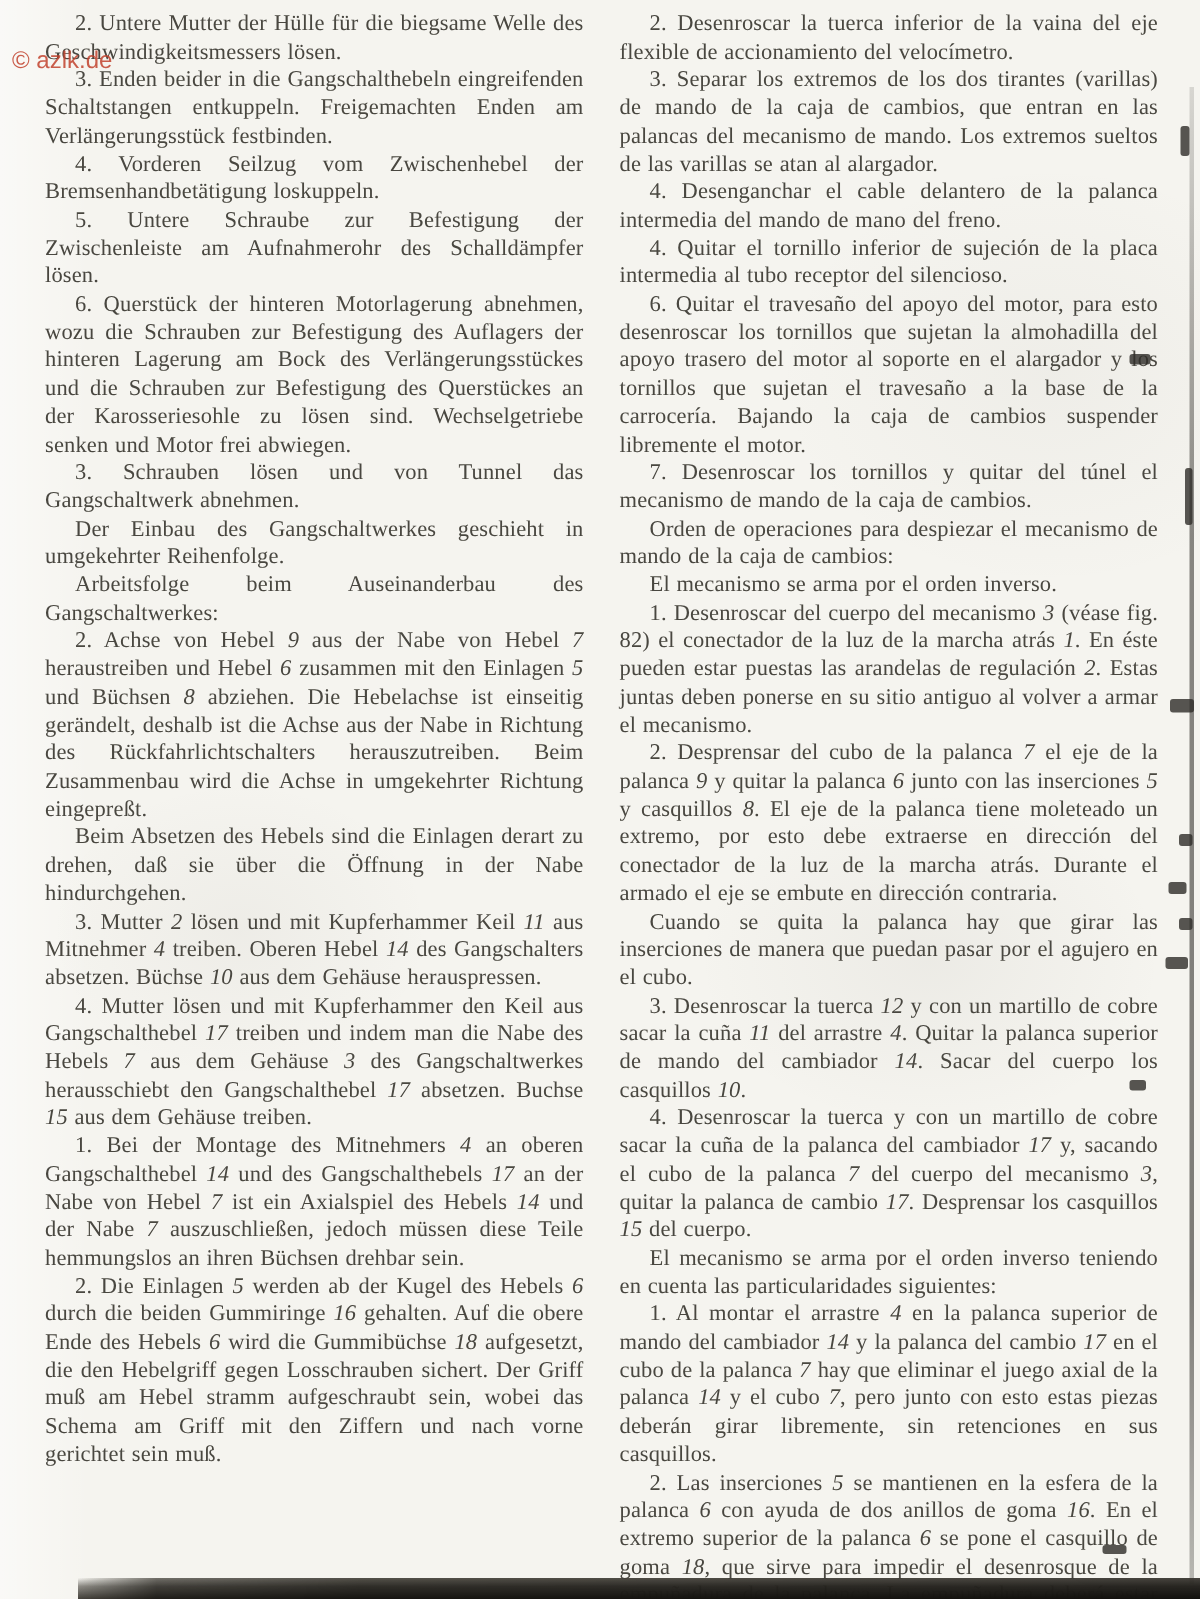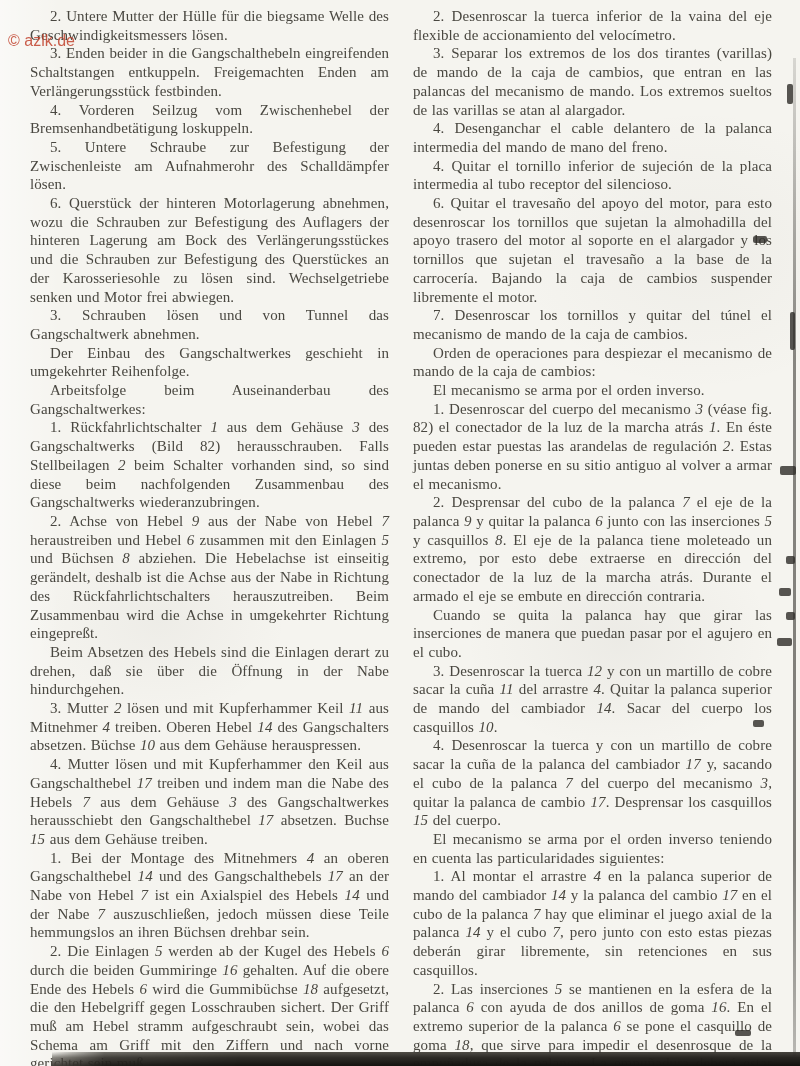--- a/index.html
+++ b/index.html
@@ -67,21 +67,20 @@
   <div class="columns">
     <div class="col" lang="de">
         <p>2. Untere Mutter der Hülle für die biegsame Welle des Geschwindigkeitsmessers lösen.</p>
         <p>3. Enden beider in die Gangschalthebeln eingreifenden Schaltstangen entkuppeln. Freigemachten Enden am Verlängerungsstück festbinden.</p>
         <p>4. Vorderen Seilzug vom Zwischenhebel der Bremsenhandbetätigung loskuppeln.</p>
         <p>5. Untere Schraube zur Befestigung der Zwischenleiste am Aufnahmerohr des Schalldämpfer lösen.</p>
         <p>6. Querstück der hinteren Motorlagerung abnehmen, wozu die Schrauben zur Befestigung des Auflagers der hinteren Lagerung am Bock des Verlängerungsstückes und die Schrauben zur Befestigung des Querstückes an der Karosseriesohle zu lösen sind. Wechselgetriebe senken und Motor frei abwiegen.</p>
         <p>3. Schrauben lösen und von Tunnel das Gangschaltwerk abnehmen.</p>
         <p>Der Einbau des Gangschaltwerkes geschieht in umgekehrter Reihenfolge.</p>
         <p>Arbeitsfolge beim Auseinanderbau des Gangschaltwerkes:</p>
-        <p>1. Rückfahrlichtschalter <i>1</i> aus dem Gehäuse <i>3</i> des Gangschaltwerks (Bild 82) herausschrauben. Falls Stellbeilagen <i>2</i> beim Schalter vorhanden sind, so sind diese beim nachfolgenden Zusammenbau des Gangschaltwerks wiederanzubringen.</p>
         <p>2. Achse von Hebel <i>9</i> aus der Nabe von Hebel <i>7</i> heraustreiben und Hebel <i>6</i> zusammen mit den Einlagen <i>5</i> und Büchsen <i>8</i> abziehen. Die Hebelachse ist einseitig gerändelt, deshalb ist die Achse aus der Nabe in Richtung des Rückfahrlichtschalters herauszutreiben. Beim Zusammenbau wird die Achse in umgekehrter Richtung eingepreßt.</p>
         <p>Beim Absetzen des Hebels sind die Einlagen derart zu drehen, daß sie über die Öffnung in der Nabe hindurchgehen.</p>
         <p>3. Mutter <i>2</i> lösen und mit Kupferhammer Keil <i>11</i> aus Mitnehmer <i>4</i> treiben. Oberen Hebel <i>14</i> des Gangschalters absetzen. Büchse <i>10</i> aus dem Gehäuse herauspressen.</p>
         <p>4. Mutter lösen und mit Kupferhammer den Keil aus Gangschalthebel <i>17</i> treiben und indem man die Nabe des Hebels <i>7</i> aus dem Gehäuse <i>3</i> des Gangschaltwerkes herausschiebt den Gangschalthebel <i>17</i> absetzen. Buchse <i>15</i> aus dem Gehäuse treiben.</p>
         <p>1. Bei der Montage des Mitnehmers <i>4</i> an oberen Gangschalthebel <i>14</i> und des Gangschalthebels <i>17</i> an der Nabe von Hebel <i>7</i> ist ein Axialspiel des Hebels <i>14</i> und der Nabe <i>7</i> auszuschließen, jedoch müssen diese Teile hemmungslos an ihren Büchsen drehbar sein.</p>
         <p>2. Die Einlagen <i>5</i> werden ab der Kugel des Hebels <i>6</i> durch die beiden Gummiringe <i>16</i> gehalten. Auf die obere Ende des Hebels <i>6</i> wird die Gummibüchse <i>18</i> aufgesetzt, die den Hebelgriff gegen Losschrauben sichert. Der Griff muß am Hebel stramm aufgeschraubt sein, wobei das Schema am Griff mit den Ziffern  und  nach vorne gerichtet sein muß.</p>
       </div>
     <div class="col" lang="es">
         <p>2. Desenroscar la tuerca inferior de la vaina del eje flexible de accionamiento del velocímetro.</p>
         <p>3. Separar los extremos de los dos tirantes (varillas) de mando de la caja de cambios, que entran en las palancas del mecanismo de mando. Los extremos sueltos de las varillas se atan al alargador.</p>

